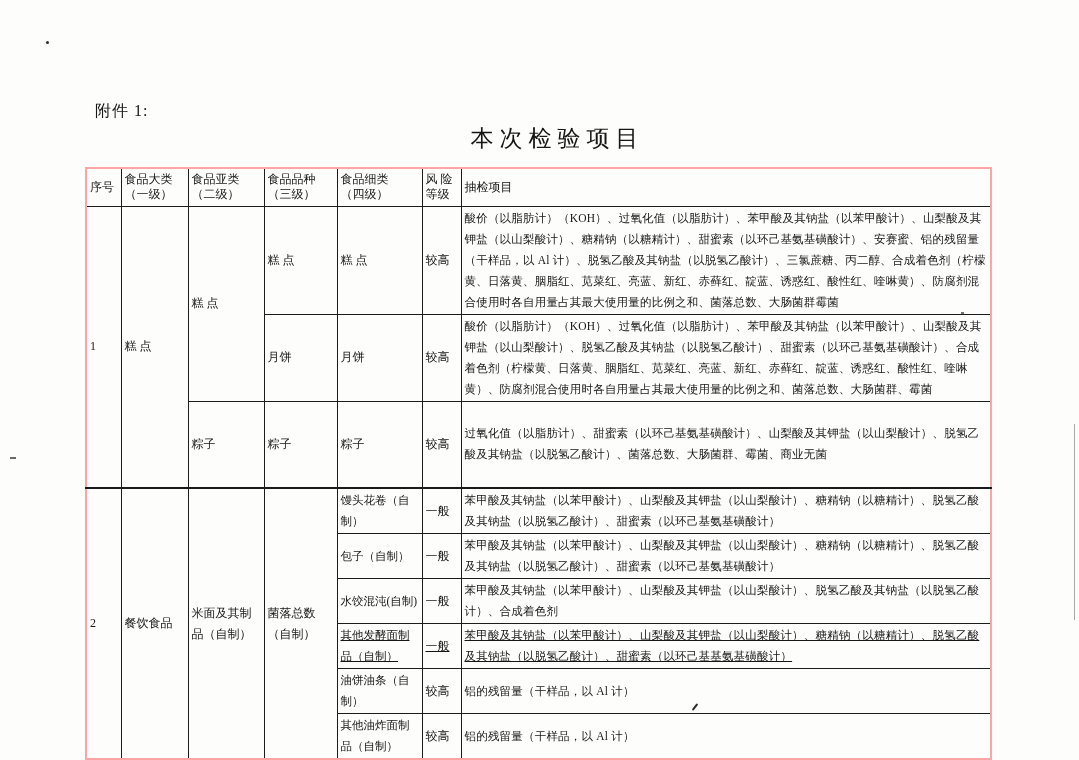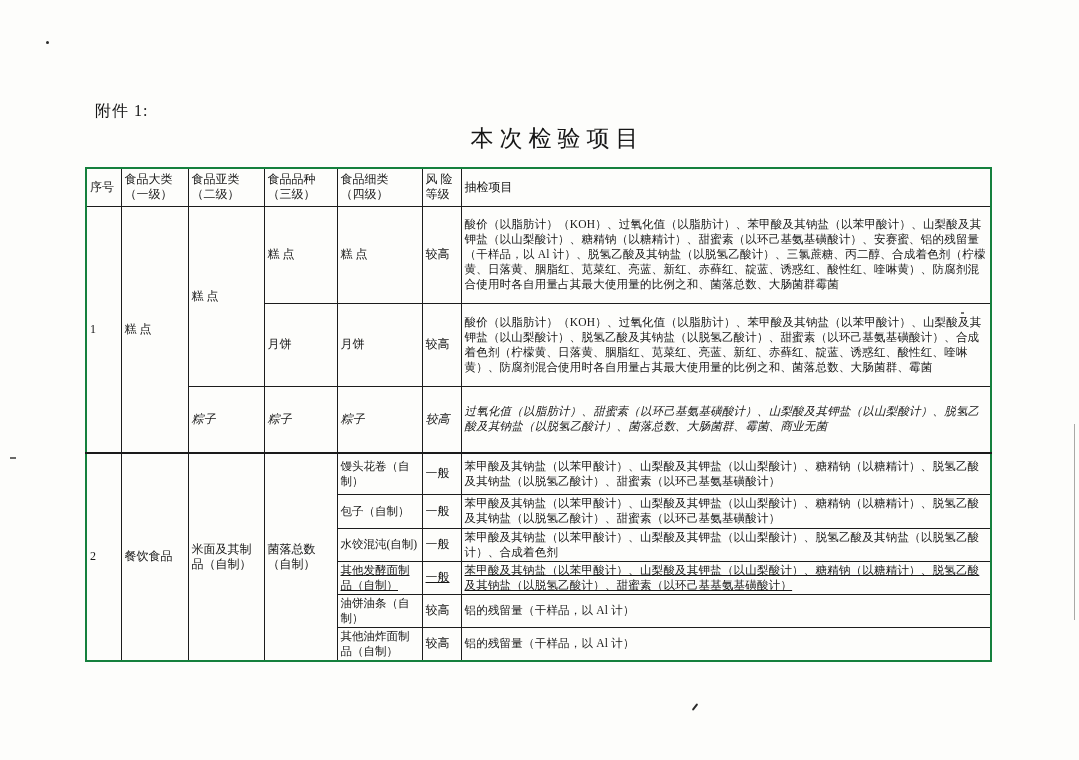--- a/index.html
+++ b/index.html
@@ -22,30 +22,30 @@
     position:absolute;left:85px;top:167px;
     width:905px;border-collapse:collapse;table-layout:fixed;
     font-size:12px;
   }
   table.insp td,table.insp th{
     border:1px solid #1c1c1c;
     padding:1px 3px;
     vertical-align:middle;
     text-align:left;
     font-weight:normal;
-    line-height:15px;
+    line-height:21px;
     overflow:hidden;
     word-break:break-all;
   }
-  table.insp{border:2px solid #15803d;}
+  table.insp{border:2px solid #fca5a5;}
   tr.hdr th{white-space:pre-line;line-height:15px;font-size:12px;}
   tr.hdr{height:38px;}
   tr.g1r1{height:97px;}
   tr.g1r2{height:83px;}
-  tr.g1r3{height:67px;font-style:italic;}
+  tr.g1r3{height:87px;}
   tr.g2r1{height:41px;}
   tr.g2r2{height:34px;}
   tr.g2r3{height:31px;padding-left:33px;}
   tr.g2r4{height:32px;text-decoration:underline;}
   tr.g2r5{height:27px;}
   tr.g2r6{height:31px;}
   tr.g2r1 td{border-top:2px solid #1a1a1a;}
   td.items{
     font-size:11.5px;line-height:16px;padding:2px 5px 2px 4px;
     letter-spacing:0.2px;

